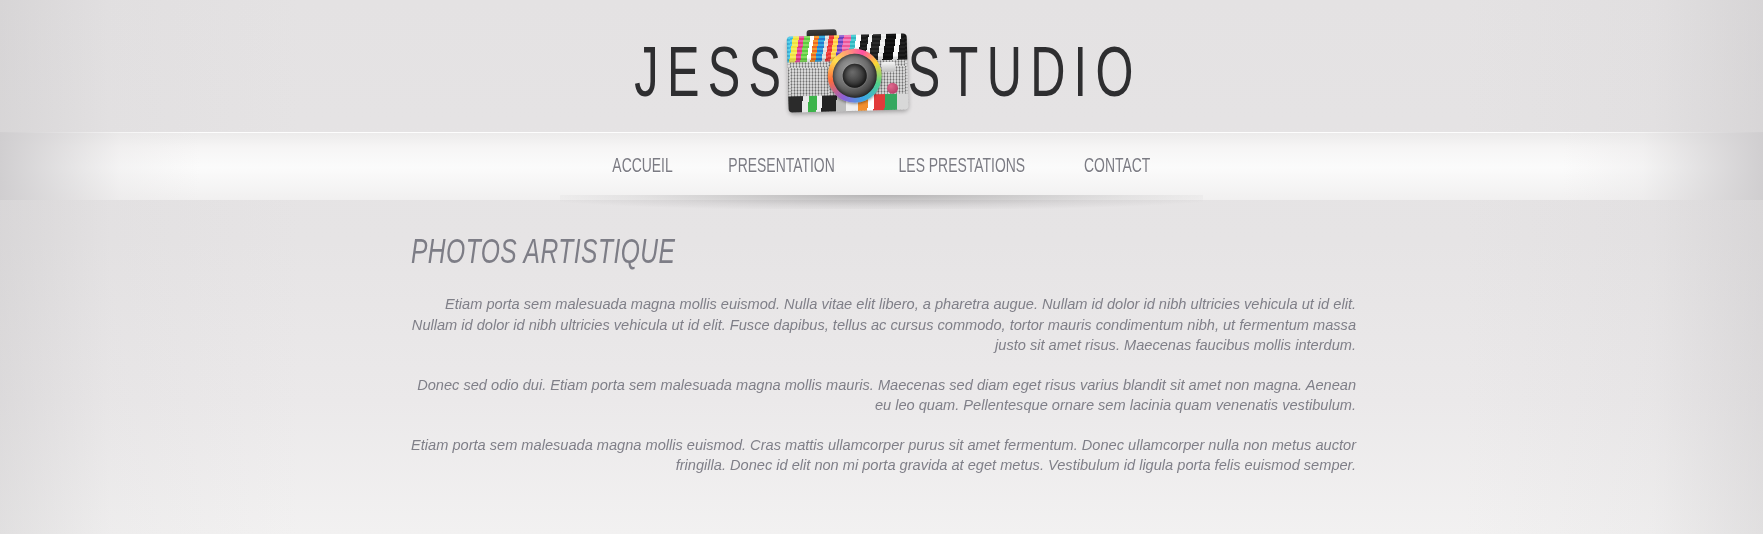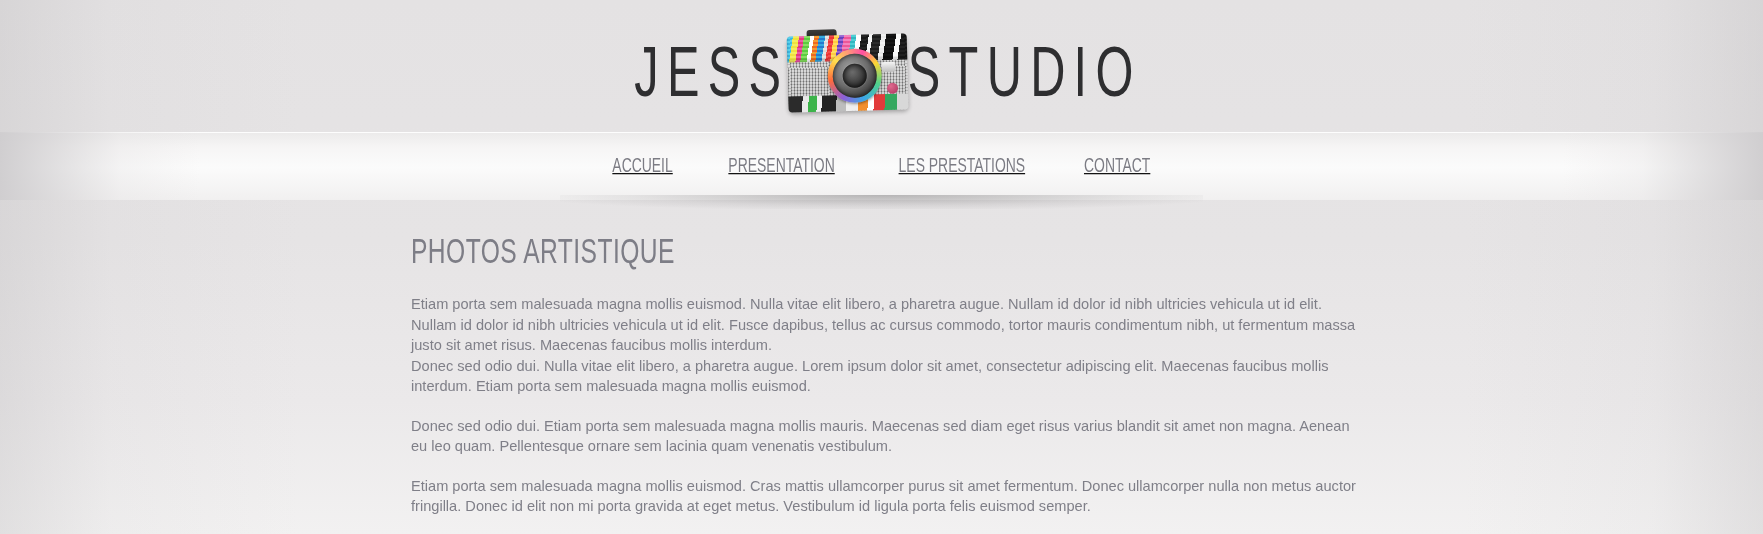--- a/index.html
+++ b/index.html
@@ -270,21 +270,20 @@
     top: 0;
     transform: translateX(-50%);
     height: 68px;
     display: flex;
     align-items: center;
     gap: 22px;
     list-style: none;
     margin: 0;
     padding: 0;
     z-index: 4;
-    text-decoration: underline;
   }
   .nav-item {
     font-family: "Liberation Sans", sans-serif;
     font-size: 17px;
     font-weight: 400;
     letter-spacing: 0px;
     color: #7b7b83;
     text-transform: uppercase;
     cursor: pointer;
     padding: 4px 8px;
@@ -293,40 +292,41 @@
     transform-origin: center;
     text-shadow: 0 1px 0 rgba(255,255,255,0.9);
   }
 
   
   .content {
     position: absolute;
     left: 411px;
     top: 236px;
     width: 945px;
+    font-style: italic;
   }
   .page-title {
     font-family: "Liberation Sans", sans-serif;
     font-size: 28px;
     font-weight: 400;
     letter-spacing: 0.5px;
     color: #7d7d86;
     margin: 0 0 26px 0;
     text-transform: uppercase;
     transform: scaleY(1.24) scaleX(0.88);
     transform-origin: left center;
     white-space: nowrap;
   }
   .body-text {
     font-family: "Liberation Sans", sans-serif;
     font-size: 14.6px;
     line-height: 20.5px;
     color: #7f7f88;
     margin: 0;
-    text-align: left;
+    text-align: right;
   }
   .gap-sm { height: 0px; }
   .gap-md { height: 19px; }
 </style>
 </head>
 <body>
 
 <div class="page">
 
   <div class="masthead">
@@ -357,21 +357,20 @@
       <li class="nav-item">CONTACT</li>
     </ul>
   </nav>
 
   <main class="content">
     <h1 class="page-title">PHOTOS ARTISTIQUE</h1>
 
     <p class="body-text">Etiam porta sem malesuada magna mollis euismod. Nulla vitae elit libero, a pharetra augue. Nullam id dolor id nibh ultricies vehicula ut id elit. Nullam id dolor id nibh ultricies vehicula ut id elit. Fusce dapibus, tellus ac cursus commodo, tortor mauris condimentum nibh, ut fermentum massa justo sit amet risus. Maecenas faucibus mollis interdum.</p>
     <div class="gap-sm"></div>
 
-    <p class="body-text">Donec sed odio dui. Nulla vitae elit libero, a pharetra augue. Lorem ipsum dolor sit amet, consectetur adipiscing elit. Maecenas faucibus mollis interdum. Etiam porta sem malesuada magna mollis euismod.</p>
     <div class="gap-md"></div>
 
     <p class="body-text">Donec sed odio dui. Etiam porta sem malesuada magna mollis mauris. Maecenas sed diam eget risus varius blandit sit amet non magna. Aenean eu leo quam. Pellentesque ornare sem lacinia quam venenatis vestibulum.</p>
     <div class="gap-md"></div>
 
     <p class="body-text">Etiam porta sem malesuada magna mollis euismod. Cras mattis ullamcorper purus sit amet fermentum. Donec ullamcorper nulla non metus auctor fringilla. Donec id elit non mi porta gravida at eget metus. Vestibulum id ligula porta felis euismod semper.</p>
 
   </main>
 
 </div>

